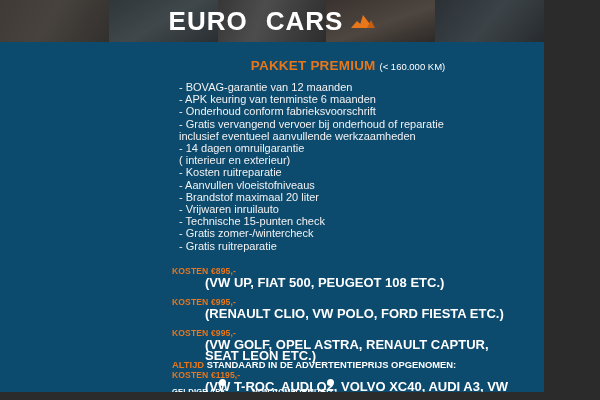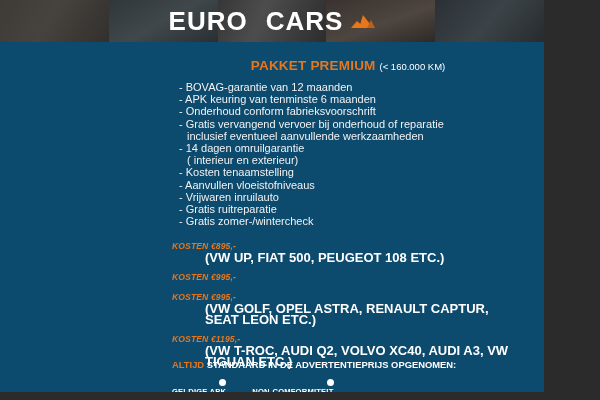--- a/index.html
+++ b/index.html
@@ -106,31 +106,29 @@
   ul.feature-list li {
     color: #f2f2f2;
     font-size: 11px;
     line-height: 12.2px;
     padding-left: 7px;
     position: relative;
     white-space: nowrap;
   }
   ul.feature-list li.sub {
     padding-left: 7px;
-    margin-left: 8px;
   }
 
   .price-block { margin-bottom: 9px; }
   .price-label {
     color: #e8761a;
     font-size: 8.6px;
     font-weight: bold;
     line-height: 11px;
     letter-spacing: 0.1px;
-    font-style: italic;
   }
   .price-models {
     color: #ffffff;
     font-size: 13px;
     font-weight: bold;
     line-height: 11px;
     margin-left: 33px;
   }
 
   
@@ -216,33 +214,36 @@
       </h1>
 
       <ul class="feature-list">
         <li>- BOVAG-garantie van 12 maanden</li>
         <li>- APK keuring van tenminste 6 maanden</li>
         <li>- Onderhoud conform fabrieksvoorschrift</li>
         <li>- Gratis vervangend vervoer bij onderhoud of reparatie</li>
         <li class="sub">inclusief eventueel aanvullende werkzaamheden</li>
         <li>- 14 dagen omruilgarantie</li>
         <li class="sub">( interieur en exterieur)</li>
-        <li>- Kosten tenaamstelling</li>
+        <li>- Kosten ruitreparatie</li>
         <li>- Aanvullen vloeistofniveaus</li>
+        <li>- Brandstof maximaal 20 liter</li>
         <li>- Vrijwaren inruilauto</li>
+        <li>- Technische 15-punten check</li>
+        <li>- Gratis zomer-/wintercheck</li>
         <li>- Gratis ruitreparatie</li>
-        <li>- Gratis zomer-/wintercheck</li>
       </ul>
 
       <div class="price-block">
         <div class="price-label">KOSTEN €895,-</div>
         <div class="price-models">(VW UP, FIAT 500, PEUGEOT 108 ETC.)</div>
       </div>
       <div class="price-block">
         <div class="price-label">KOSTEN €995,-</div>
+        <div class="price-models">(RENAULT CLIO, VW POLO, FORD FIESTA ETC.)</div>
       </div>
       <div class="price-block">
         <div class="price-label">KOSTEN €995,-</div>
         <div class="price-models">(VW GOLF, OPEL ASTRA, RENAULT CAPTUR, SEAT LEON ETC.)</div>
       </div>
       <div class="price-block">
         <div class="price-label">KOSTEN €1195,-</div>
         <div class="price-models">(VW T-ROC, AUDI Q2, VOLVO XC40, AUDI A3, VW TIGUAN ETC.)</div>
       </div>
 

